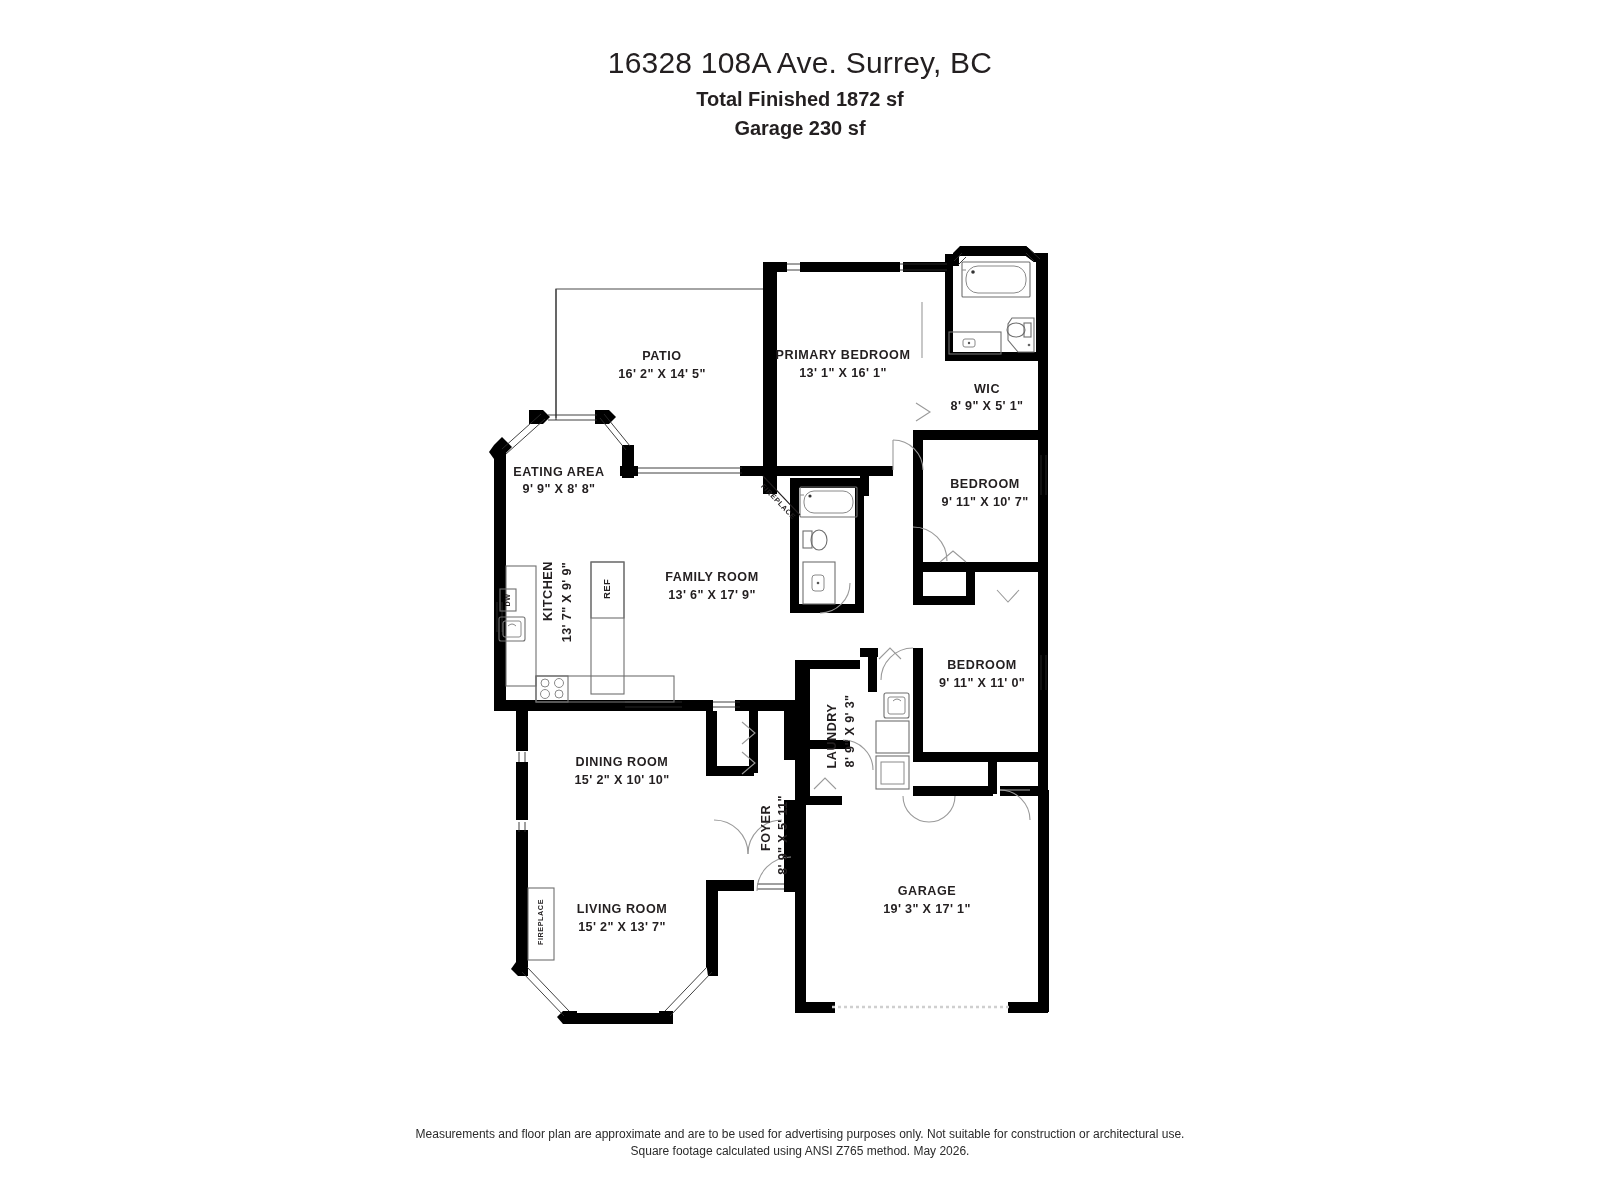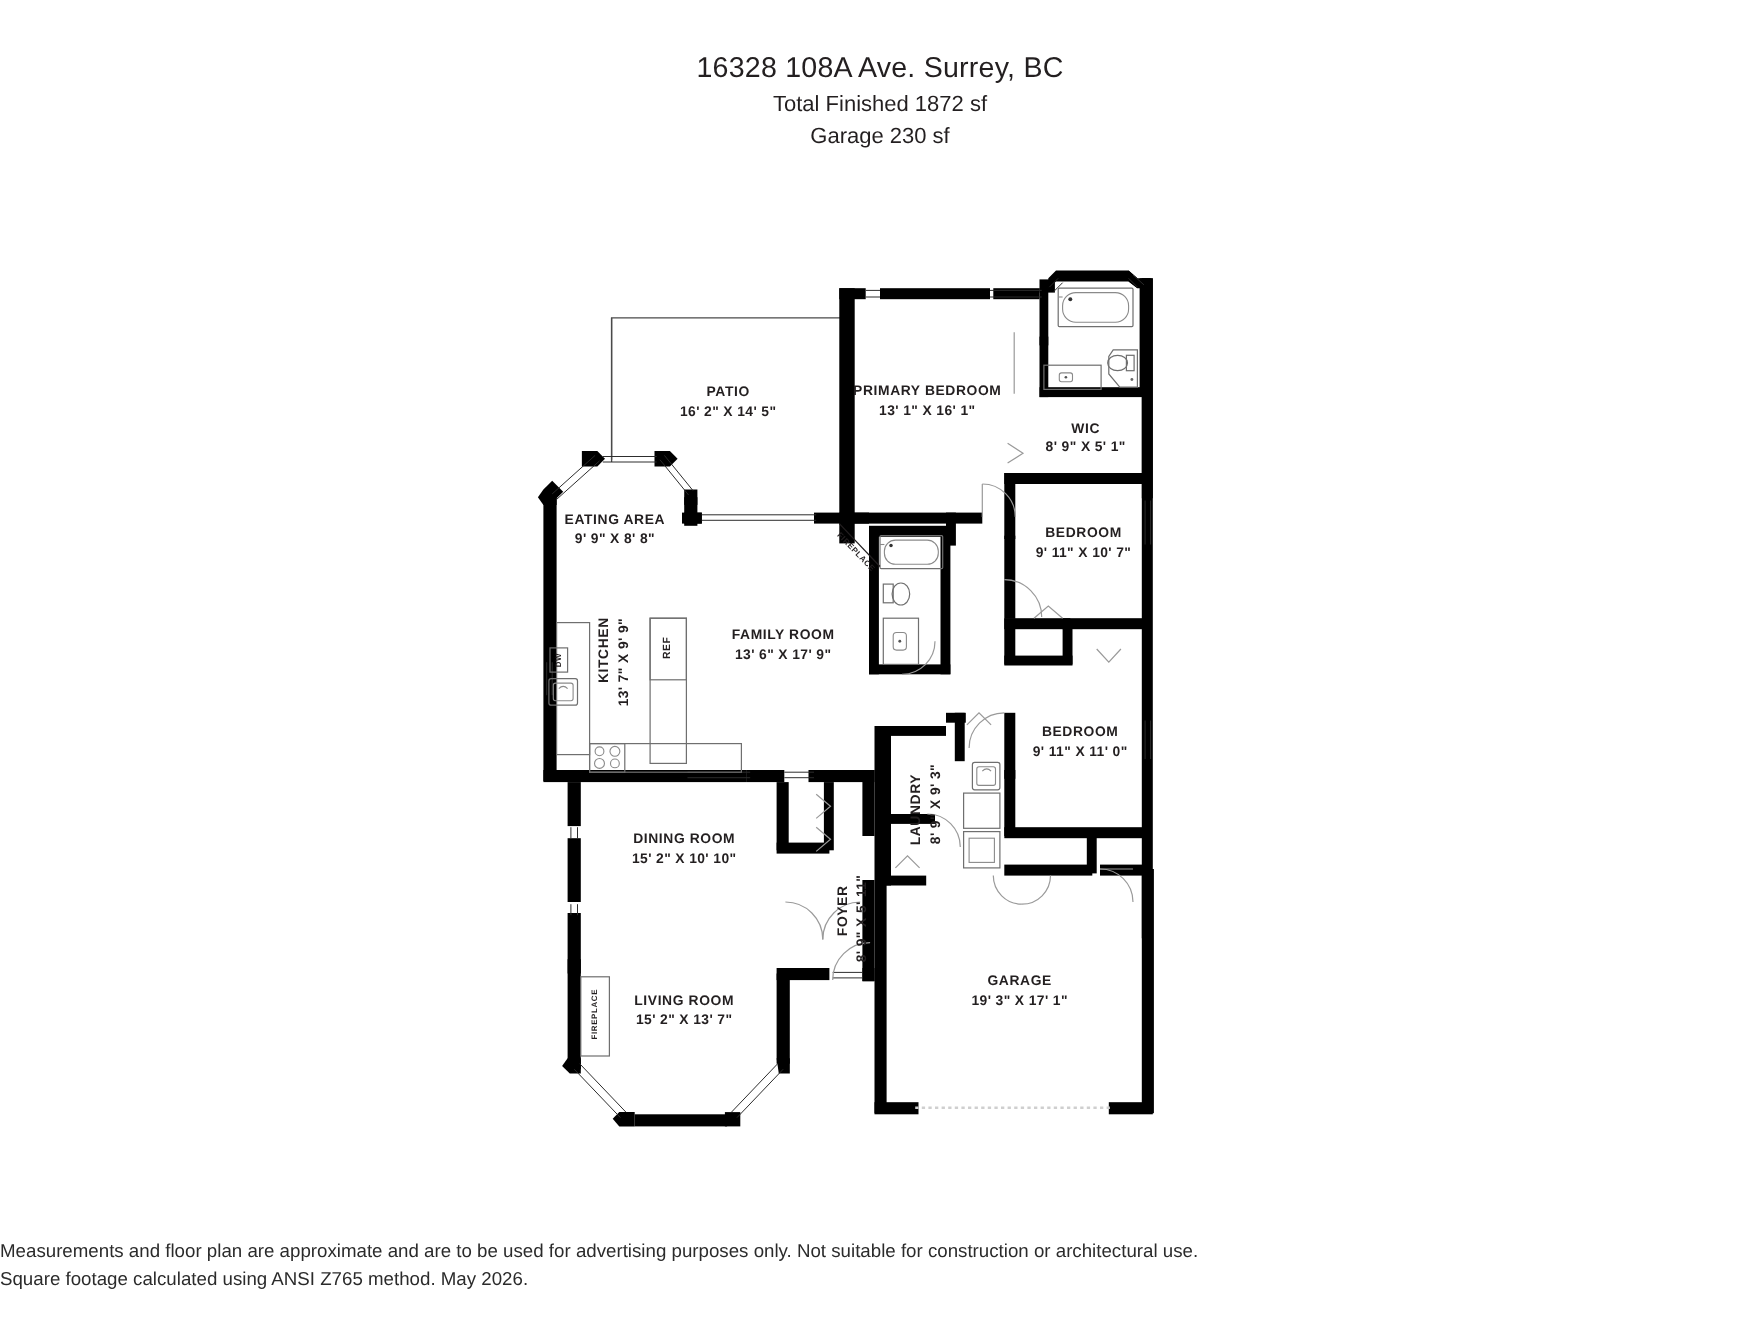--- a/index.html
+++ b/index.html
@@ -23,40 +23,40 @@
   
   .header {
     position: absolute;
     top: 48px;
     left: 0;
     width: 1600px;
     text-align: center;
     line-height: 1.0;
   }
   .header .addr {
-    font-size: 26px;
+    font-size: 30px;
     font-weight: 400;
     letter-spacing: 0.2px;
     color: #231f20;
     margin-bottom: 11px;
   }
   .header .sub {
     font-size: 20px;
-    font-weight: 400;
+    font-weight: 700;
     color: #231f20;
     margin-bottom: 9px;
   }
   
   .footer {
     position: absolute;
     top: 1126px;
     left: 0;
     width: 1600px;
-    text-align: left;
-    font-size: 17px;
+    text-align: center;
+    font-size: 12px;
     color: #2b2b2b;
     line-height: 1.45;
   }
   
   .plan-wrap {
     position: absolute;
     left: 0;
     top: 0;
     width: 1460px;
     height: 1200px;

